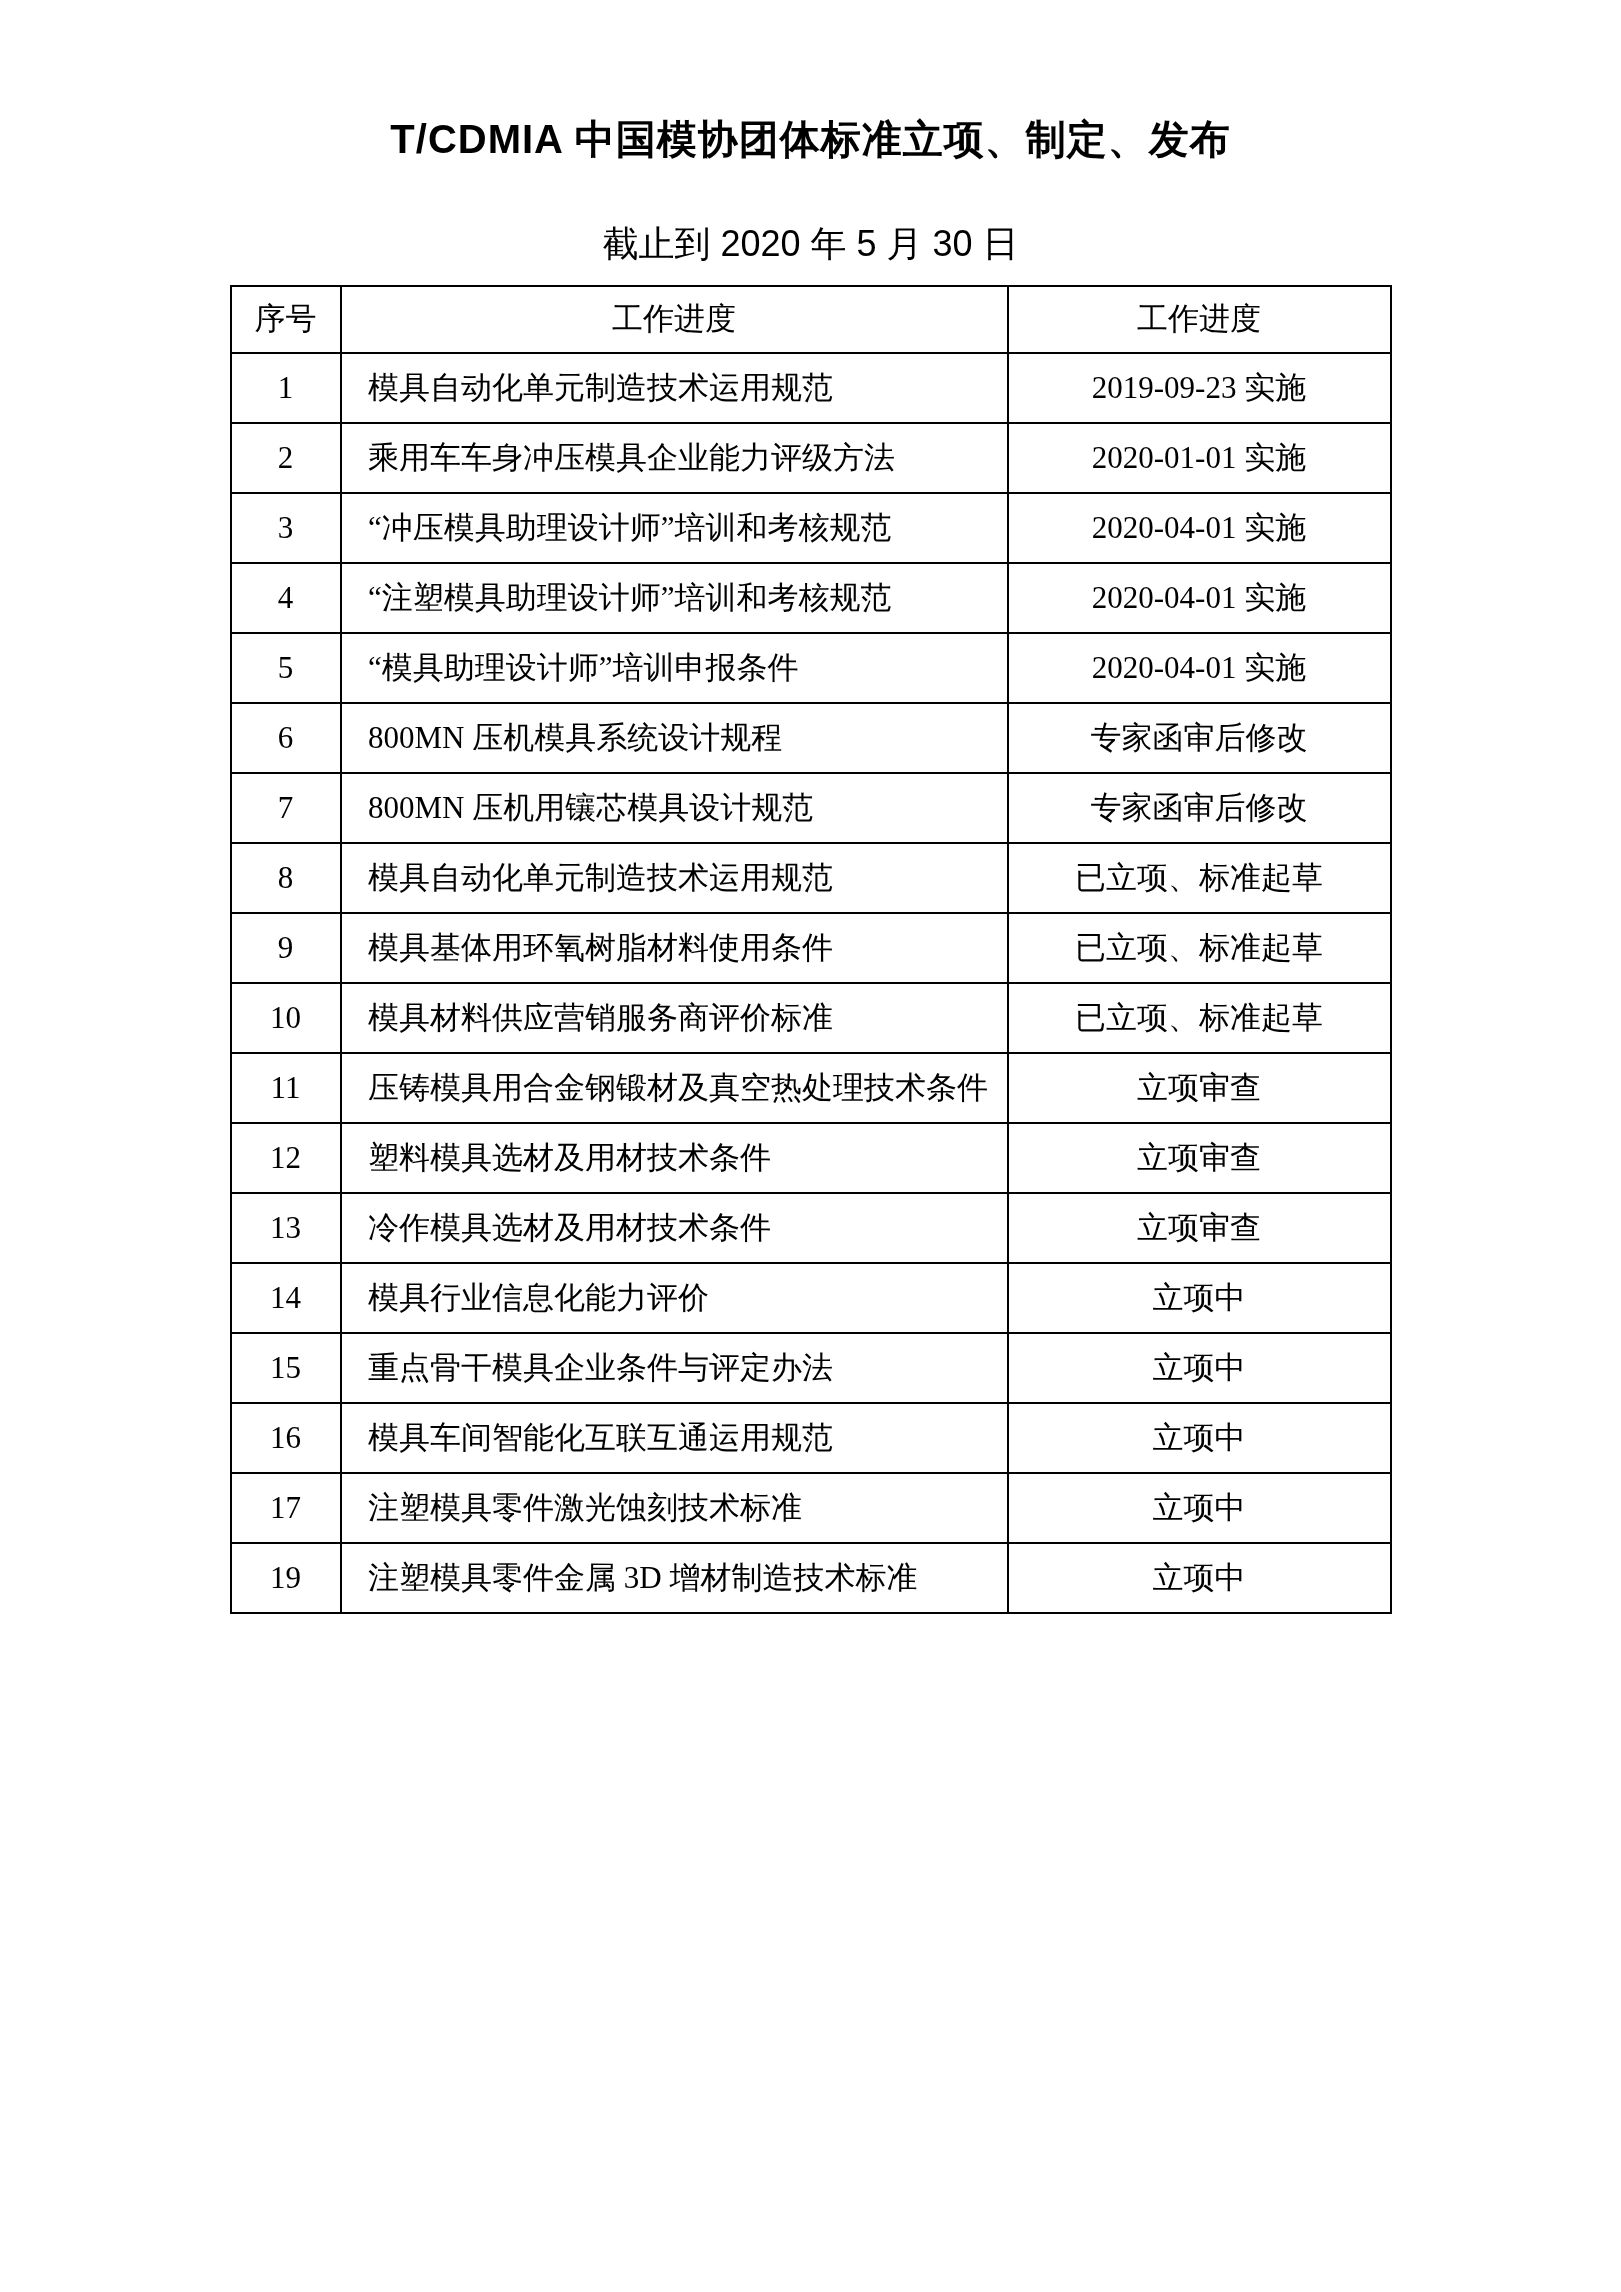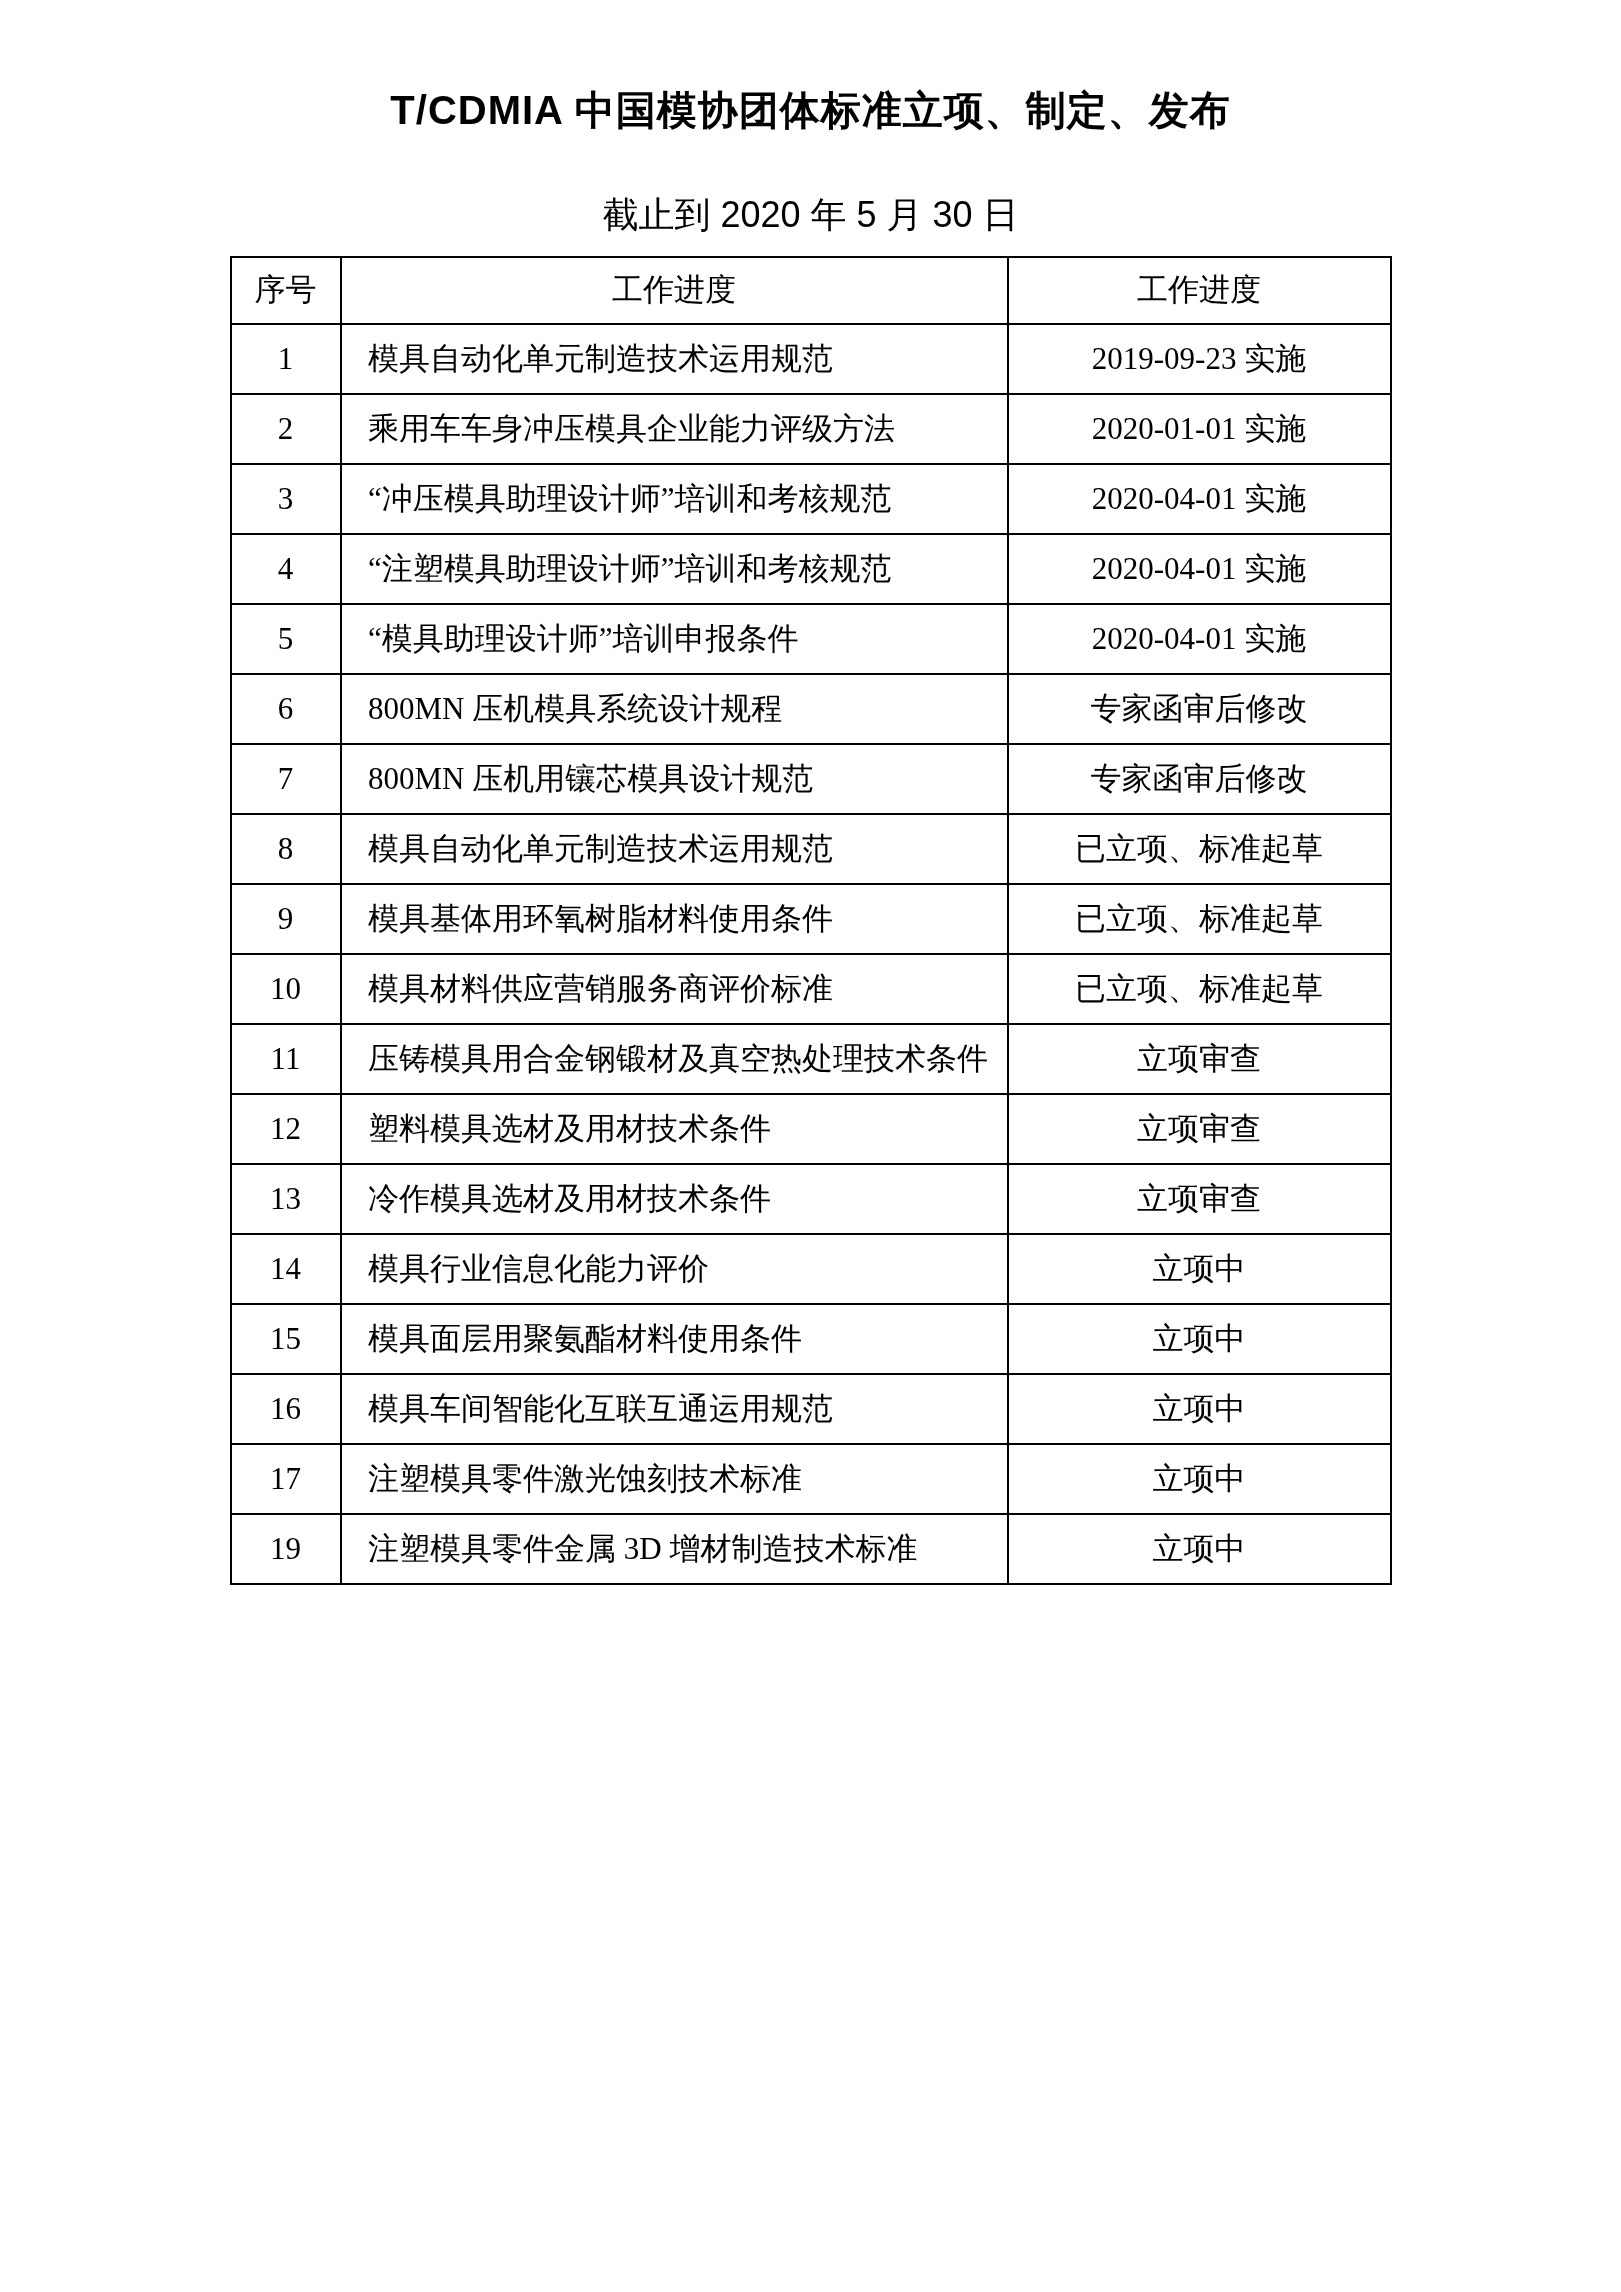--- a/index.html
+++ b/index.html
@@ -8,21 +8,21 @@
     width: 1621px;
     height: 2293px;
     position: relative;
     font-family: "Liberation Serif", "DejaVu Serif", serif;
     color: #000000;
     overflow: hidden;
   }
   .page {
     width: 1621px;
     height: 1658px;
-    padding-top: 88px;
+    padding-top: 117px;
   }
   .doc-title {
     text-align: center;
     font-family: "Liberation Sans", "DejaVu Sans", sans-serif;
     font-weight: bold;
     font-size: 40px;
     line-height: 1.1;
     letter-spacing: 1px;
   }
   .doc-subtitle {
@@ -146,21 +146,21 @@
         <td class="name-cell">冷作模具选材及用材技术条件</td>
         <td class="progress-cell">立项审查</td>
       </tr>
       <tr class="data-row">
         <td class="no-cell">14</td>
         <td class="name-cell">模具行业信息化能力评价</td>
         <td class="progress-cell">立项中</td>
       </tr>
       <tr class="data-row">
         <td class="no-cell">15</td>
-        <td class="name-cell">模具面层用聚氨酯材料使用条件</td>
+        <td class="name-cell">重点骨干模具企业条件与评定办法</td>
         <td class="progress-cell">立项中</td>
       </tr>
       <tr class="data-row">
         <td class="no-cell">16</td>
         <td class="name-cell">模具车间智能化互联互通运用规范</td>
         <td class="progress-cell">立项中</td>
       </tr>
       <tr class="data-row">
         <td class="no-cell">17</td>
         <td class="name-cell">注塑模具零件激光蚀刻技术标准</td>

